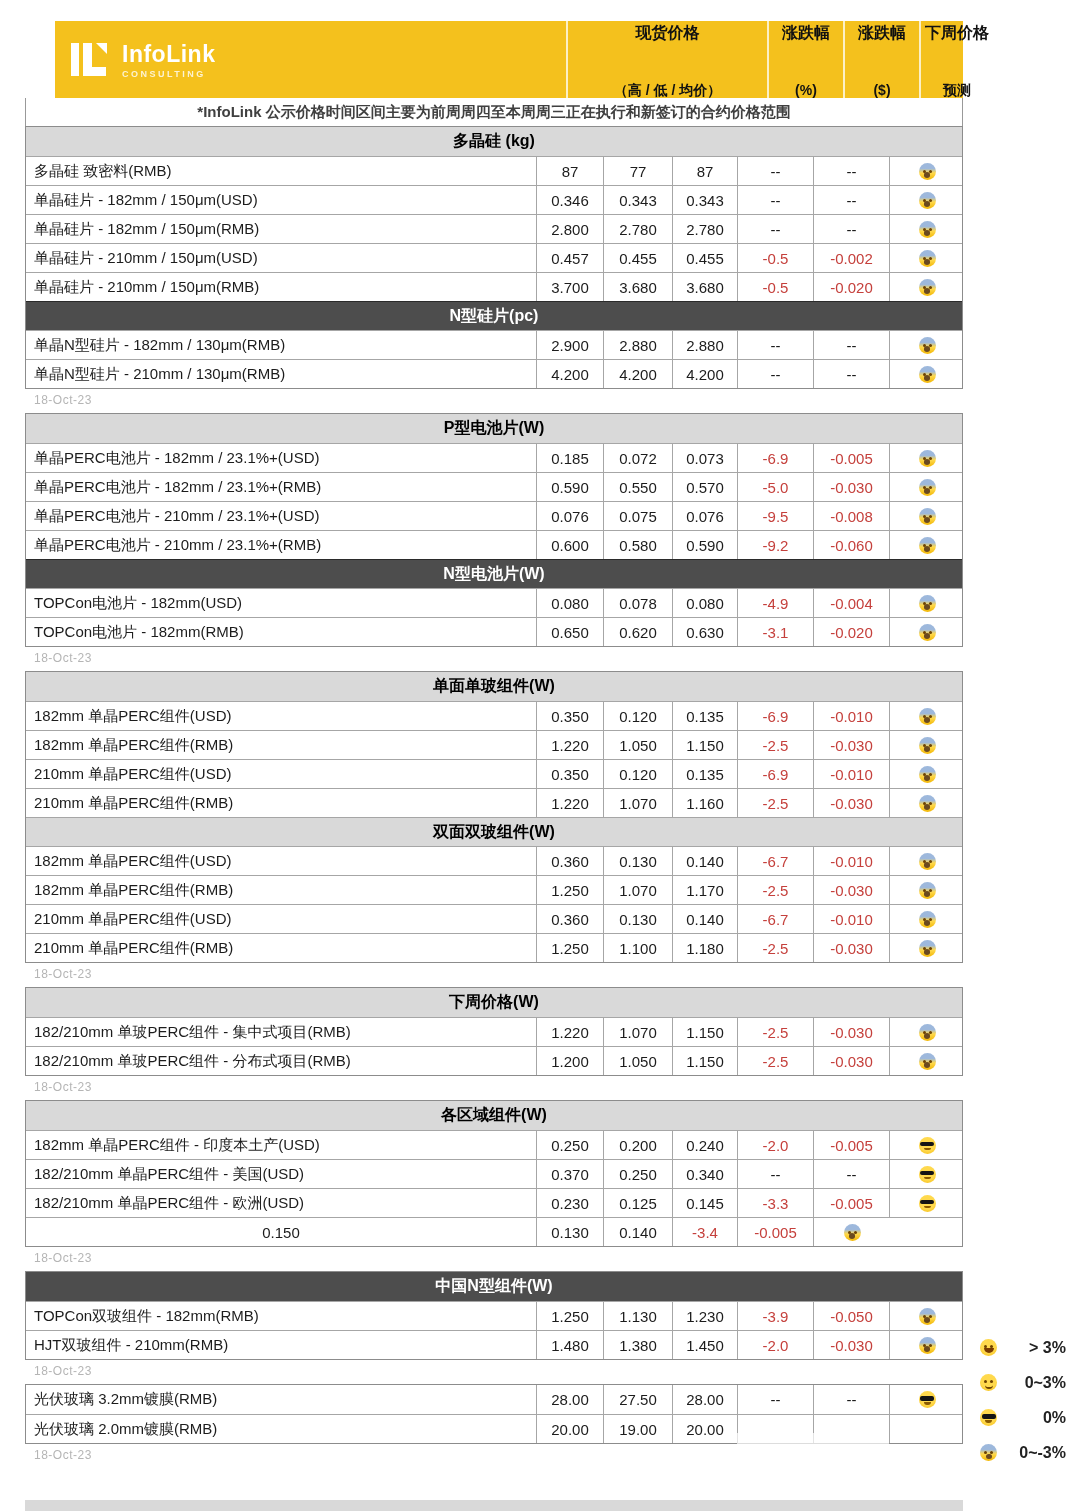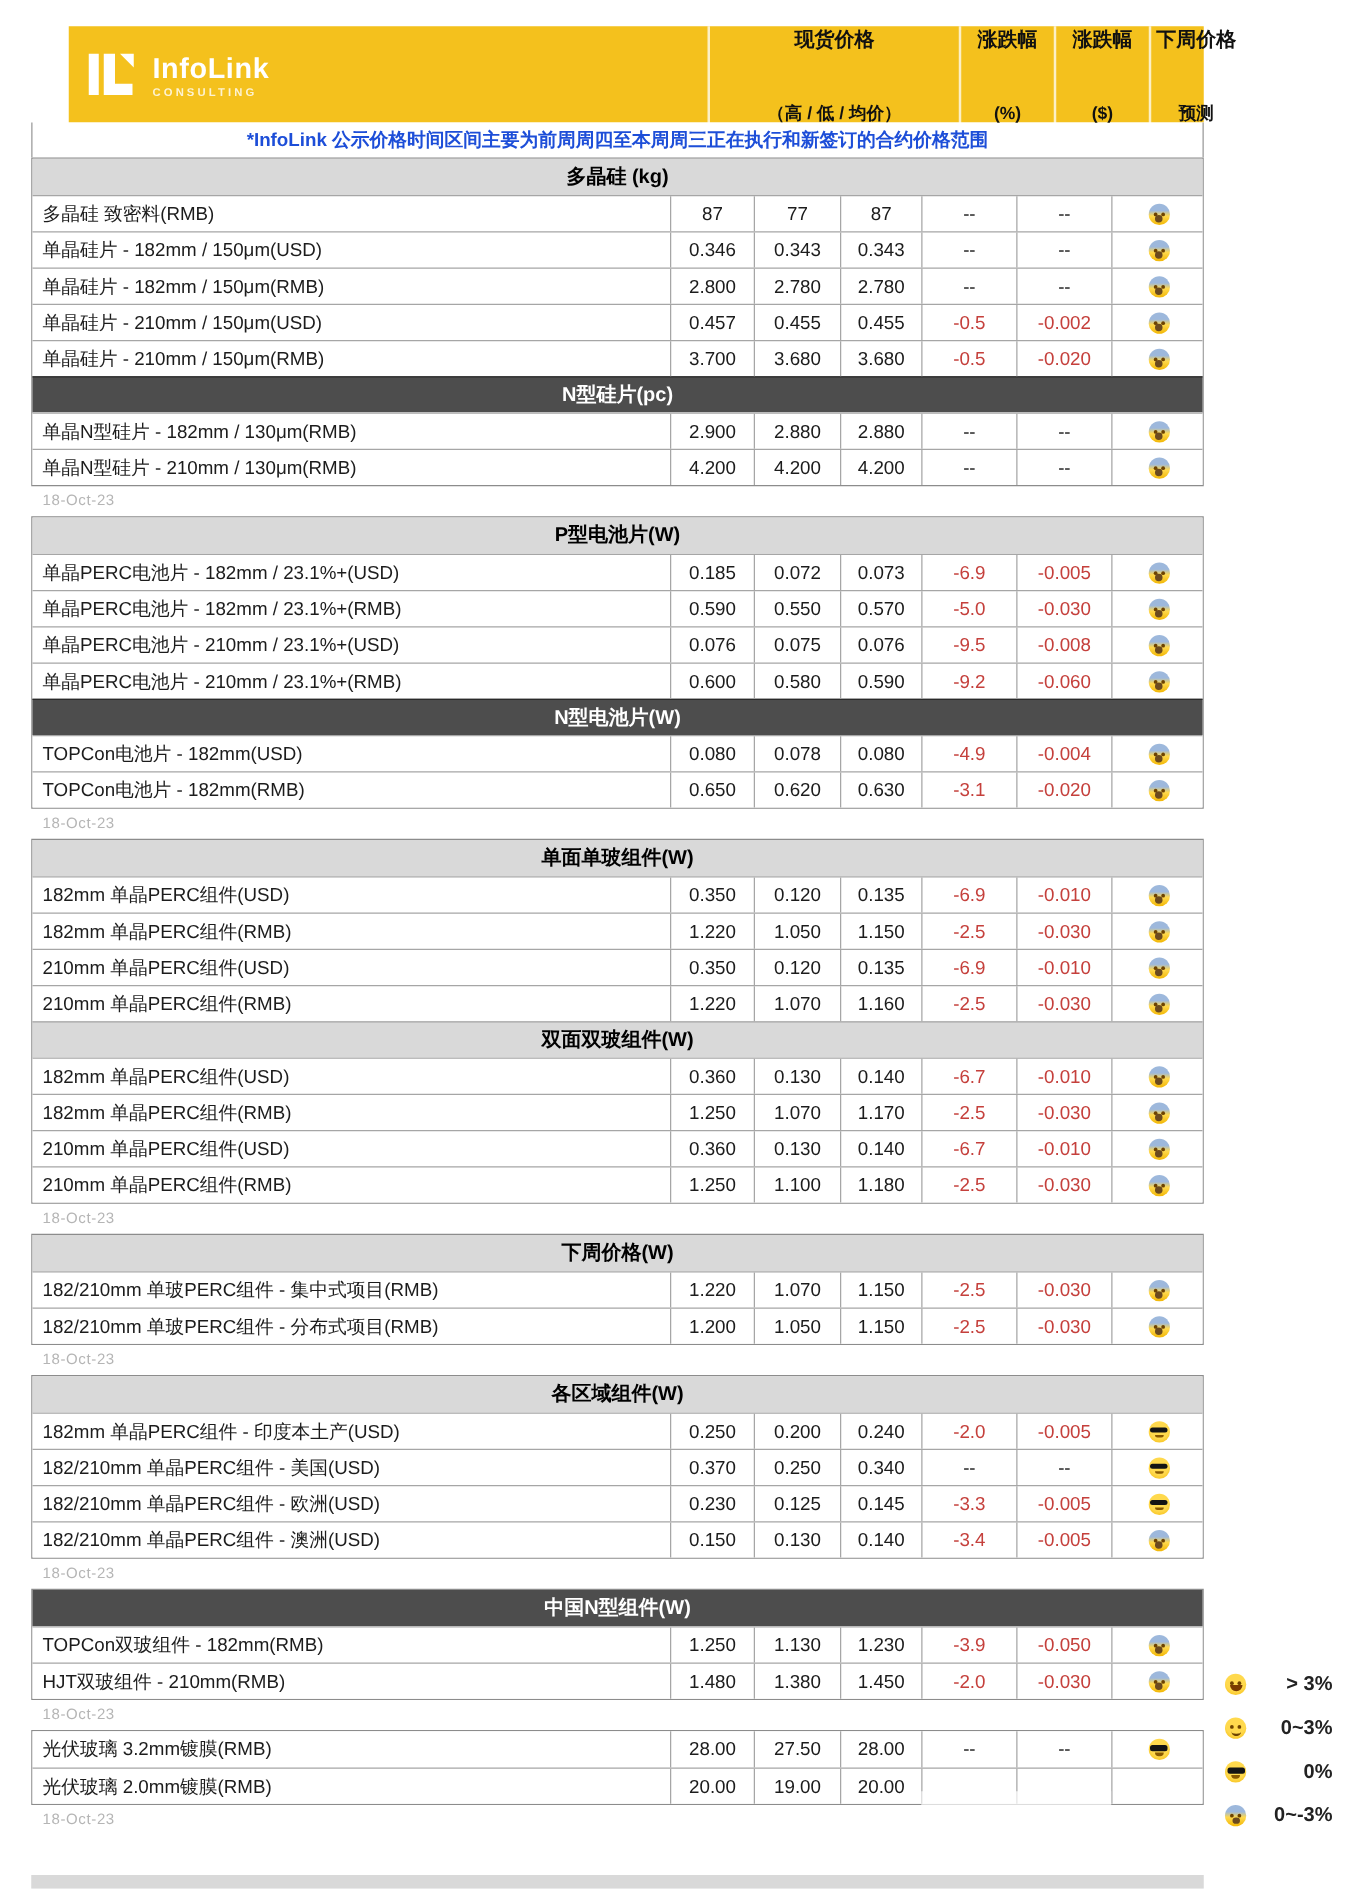--- a/index.html
+++ b/index.html
@@ -20,21 +20,21 @@
   .hcell{display:flex;flex-direction:column;align-items:center;justify-content:flex-end;
          font-weight:bold;font-size:16px;line-height:1.45;color:#111;border-left:2px solid rgba(255,255,255,.75);gap:36px;}
   .hcell.logo-cell{border-left:none;flex-direction:row;justify-content:flex-start;padding-left:14px;gap:9px;}
   .hsub{font-size:14px;}
   .brand-text{display:flex;flex-direction:column;line-height:1.05;}
   .brand-name{color:#fff;font-weight:bold;font-size:23px;letter-spacing:.5px;}
   .brand-sub{color:rgba(255,255,255,.8);font-size:9px;letter-spacing:2.5px;margin-top:3px;}
 
   
   .note{height:28px;display:flex;align-items:center;justify-content:center;
-        font-weight:bold;font-size:15px;color:#1d4ed8;
+        font-weight:bold;font-size:15px;color:#404040;
         border-left:1px solid #999;border-right:1px solid #999;background:#fff;}
 
   
   .block-wrap{width:938px;}
   .block{border:1px solid #8C8C8C;background:#fff;}
   .sec{height:29px;display:flex;align-items:center;justify-content:center;
        font-weight:bold;font-size:16px;border-top:1px solid var(--line);}
   .sec.light{background:var(--hdr-light);color:#000;}
   .sec.dark{background:var(--hdr-dark);color:#fff;border-top:1px solid #2A2A2A;}
   .block > :first-child{border-top:none;}
@@ -442,21 +442,20 @@
     <div class="cell">0.230</div>
     <div class="cell">0.125</div>
     <div class="cell">0.145</div>
     <div class="cell neg">-3.3</div>
     <div class="cell neg">-0.005</div>
     <div class="cell">
                 <span class="emoji emoji-sunglasses"></span>
               </div>
   </div>
             <div class="row">
-    <div class="cell name">182/210mm 单晶PERC组件 - 澳洲(USD)</div>
     <div class="cell">0.150</div>
     <div class="cell">0.130</div>
     <div class="cell">0.140</div>
     <div class="cell neg">-3.4</div>
     <div class="cell neg">-0.005</div>
     <div class="cell">
                 <span class="emoji emoji-scream"></span>
               </div>
   </div>
           </div>

